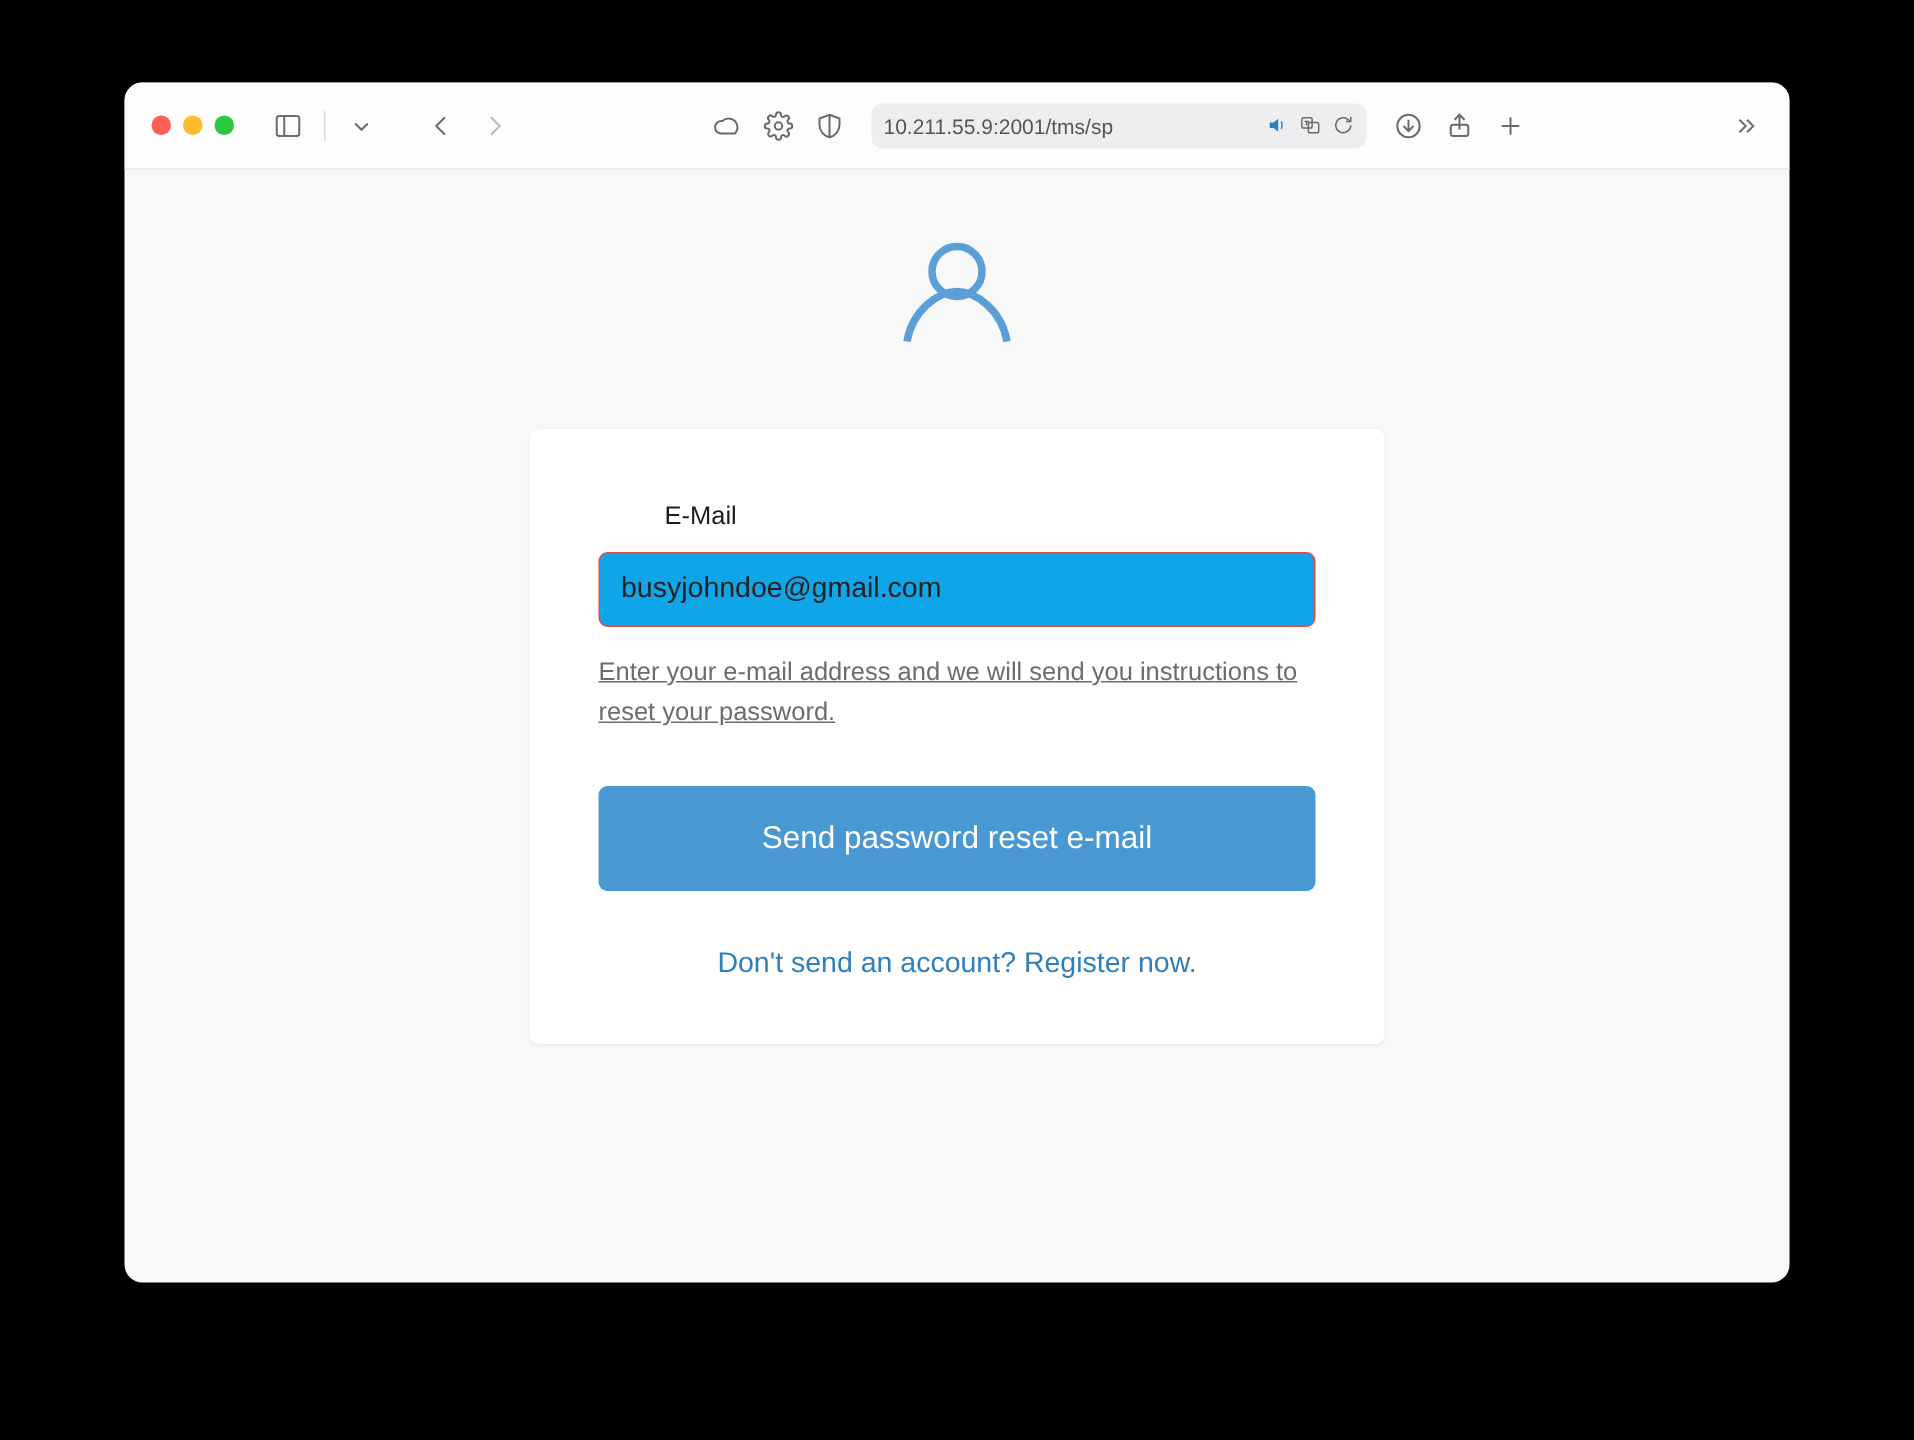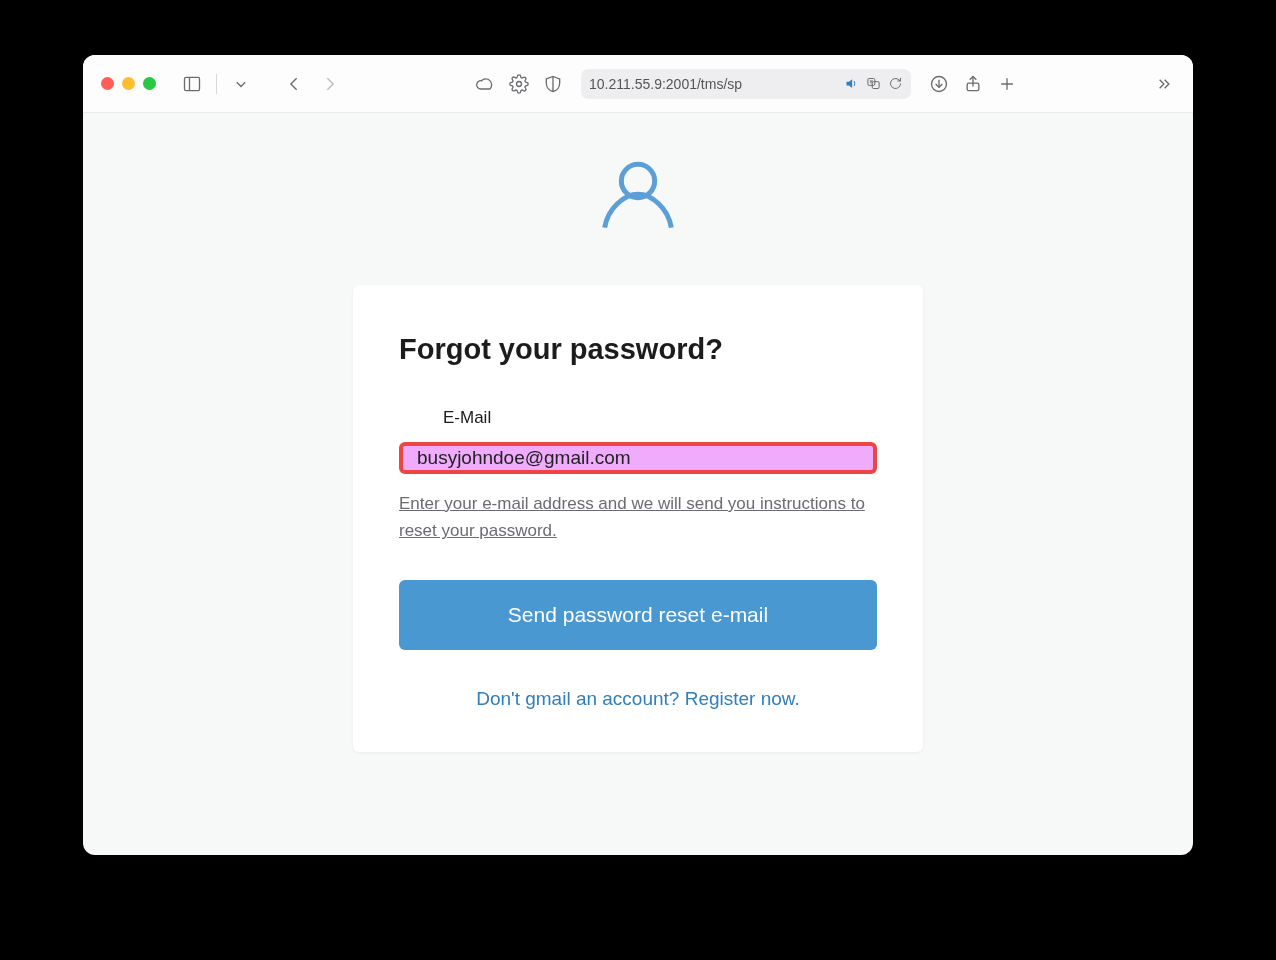--- a/index.html
+++ b/index.html
@@ -90,27 +90,27 @@
   }
   .field-label {
     font-size: 17px;
     color:#1c1c1e;
     margin-bottom: 14px;
     display:block;
     margin-left:44px;
   }
   .text-input {
     width:100%;
-    height: 32px;
-    border: 4px solid #ef4444;
+    height: 50px;
+    border: 1px solid #ef4444;
     border-radius: 6px;
     padding: 0 14px;
     font-size: 19px;
     color:#222;
-    background:#f0abfc;
+    background:#0ea5e9;
   }
   .helper {
     margin-top: 16px;
     font-size: 17px;
     line-height: 1.6;
     color:#6b6b72;
     text-decoration:underline;
   }
   .submit-btn {
     margin-top: 36px;
@@ -247,27 +247,26 @@
   <div class="content">
 
     <div class="avatar-icon">
       <svg viewBox="0 0 120 120">
         <circle cx="60" cy="48" r="20"></circle>
         <path d="M20 104c4-24 24-40 40-40s36 16 40 40"></path>
       </svg>
     </div>
 
     <div class="card">
-      <h1>Forgot your password?</h1>
 
       <label class="field-label">E-Mail</label>
 
       <input type="text" class="text-input" value="busyjohndoe@gmail.com" style="">
 
       <p class="helper">Enter your e-mail address and we will send you instructions to reset your password.</p>
 
       <button class="submit-btn">Send password reset e-mail</button>
 
-      <a class="register-link">Don't gmail an account? Register now.</a>
+      <a class="register-link">Don't send an account? Register now.</a>
     </div>
 
   </div>
 </div>
 
 </body></html>

